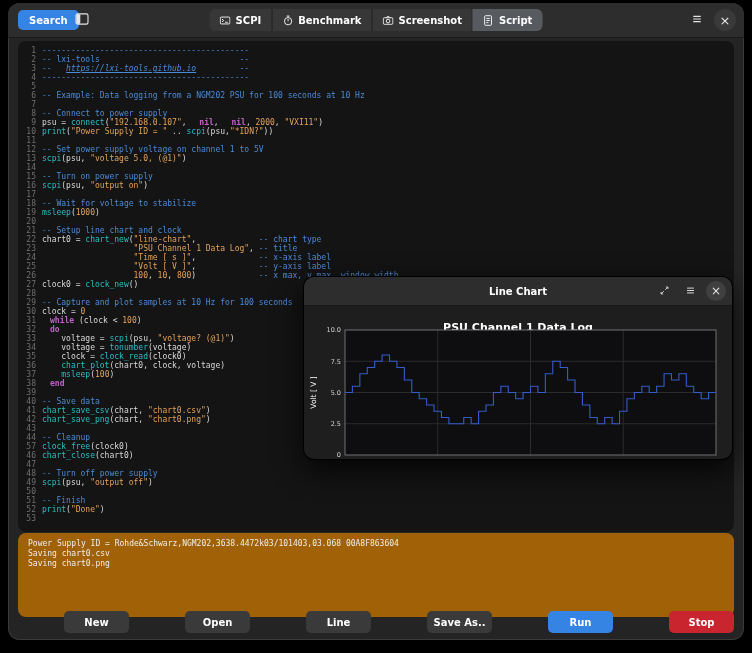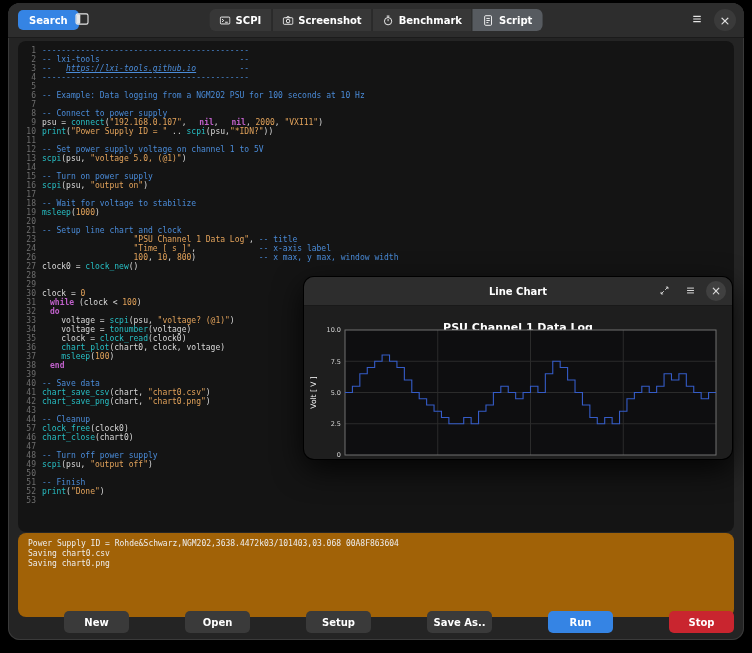--- a/index.html
+++ b/index.html
@@ -97,37 +97,37 @@
               <rect x="1" y="3" width="14" height="10" rx="1.5"></rect>
               <path d="M3.5 6l2.5 2-2.5 2"></path>
               <path d="M8 10.5h4"></path>
             </svg>
         </span>
         <span>SCPI</span>
       </button>
       <button class="tab">
         <span>
           <svg width="11" height="11" viewBox="0 0 16 16" fill="none" stroke="currentColor" stroke-width="1.3">
-              <path d="M5.5 4l1-1.5h3l1 1.5"></path>
-              <rect x="1" y="4" width="14" height="9.5" rx="1.5"></rect>
-              <circle cx="8" cy="8.8" r="2.6"></circle>
-            </svg>
-        </span>
-        <span>Screenshot</span>
-      </button>
-      <button class="tab">
-        <span>
-          <svg width="11" height="11" viewBox="0 0 16 16" fill="none" stroke="currentColor" stroke-width="1.3">
               <circle cx="8" cy="9" r="5.3"></circle>
               <path d="M8 9V5.8"></path>
               <path d="M8 3.7V2"></path>
               <path d="M6 1.5h4"></path>
             </svg>
         </span>
         <span>Benchmark</span>
+      </button>
+      <button class="tab">
+        <span>
+          <svg width="11" height="11" viewBox="0 0 16 16" fill="none" stroke="currentColor" stroke-width="1.3">
+              <path d="M5.5 4l1-1.5h3l1 1.5"></path>
+              <rect x="1" y="4" width="14" height="9.5" rx="1.5"></rect>
+              <circle cx="8" cy="8.8" r="2.6"></circle>
+            </svg>
+        </span>
+        <span>Screenshot</span>
       </button>
       <button class="tab active">
         <span>
           <svg width="11" height="11" viewBox="0 0 16 16" fill="none" stroke="currentColor" stroke-width="1.3">
               <rect x="3" y="1" width="10" height="14" rx="1.5"></rect>
               <path d="M5.5 5h5M5.5 8h5M5.5 11h3"></path>
             </svg>
         </span>
         <span>Script</span>
       </button>
@@ -161,26 +161,28 @@
         <div class="code-line"><span class="line-num">12</span><span class="line-code"><span class="tok-cm">-- Set power supply voltage on channel 1 to 5V</span></span></div>
         <div class="code-line"><span class="line-num">13</span><span class="line-code"><span class="tok-fn">scpi</span><span class="tok-pl">(psu, </span><span class="tok-st">"voltage 5.0, (@1)"</span><span class="tok-pl">)</span></span></div>
         <div class="code-line"><span class="line-num">14</span><span class="line-code"></span></div>
         <div class="code-line"><span class="line-num">15</span><span class="line-code"><span class="tok-cm">-- Turn on power supply</span></span></div>
         <div class="code-line"><span class="line-num">16</span><span class="line-code"><span class="tok-fn">scpi</span><span class="tok-pl">(psu, </span><span class="tok-st">"output on"</span><span class="tok-pl">)</span></span></div>
         <div class="code-line"><span class="line-num">17</span><span class="line-code"></span></div>
         <div class="code-line"><span class="line-num">18</span><span class="line-code"><span class="tok-cm">-- Wait for voltage to stabilize</span></span></div>
         <div class="code-line"><span class="line-num">19</span><span class="line-code"><span class="tok-fn">msleep</span><span class="tok-pl">(</span><span class="tok-nu">1000</span><span class="tok-pl">)</span></span></div>
         <div class="code-line"><span class="line-num">20</span><span class="line-code"></span></div>
         <div class="code-line"><span class="line-num">21</span><span class="line-code"><span class="tok-cm">-- Setup line chart and clock</span></span></div>
+        <div class="code-line"><span class="line-num">22</span><span class="line-code"><span class="tok-pl">chart0 = </span><span class="tok-fn">chart_new</span><span class="tok-pl">(</span><span class="tok-st">"line-chart"</span><span class="tok-pl">,             </span><span class="tok-cm">-- chart type</span></span></div>
         <div class="code-line"><span class="line-num">23</span><span class="line-code"><span class="tok-pl">                   </span><span class="tok-st">"PSU Channel 1 Data Log"</span><span class="tok-pl">, </span><span class="tok-cm">-- title</span></span></div>
         <div class="code-line"><span class="line-num">24</span><span class="line-code"><span class="tok-pl">                   </span><span class="tok-st">"Time [ s ]"</span><span class="tok-pl">,             </span><span class="tok-cm">-- x-axis label</span></span></div>
+        <div class="code-line"><span class="line-num">25</span><span class="line-code"><span class="tok-pl">                   </span><span class="tok-st">"Volt [ V ]"</span><span class="tok-pl">,             </span><span class="tok-cm">-- y-axis label</span></span></div>
         <div class="code-line"><span class="line-num">26</span><span class="line-code"><span class="tok-pl">                   </span><span class="tok-nu">100</span><span class="tok-pl">, </span><span class="tok-nu">10</span><span class="tok-pl">, </span><span class="tok-nu">800</span><span class="tok-pl">)             </span><span class="tok-cm">-- x max, y max, window width</span></span></div>
         <div class="code-line"><span class="line-num">27</span><span class="line-code"><span class="tok-pl">clock0 = </span><span class="tok-fn">clock_new</span><span class="tok-pl">()</span></span></div>
         <div class="code-line"><span class="line-num">28</span><span class="line-code"></span></div>
-        <div class="code-line"><span class="line-num">29</span></div>
+        <div class="code-line"><span class="line-num">29</span><span class="line-code"><span class="tok-cm">-- Capture and plot samples at 10 Hz for 100 seconds</span></span></div>
         <div class="code-line"><span class="line-num">30</span><span class="line-code"><span class="tok-pl">clock = </span><span class="tok-nu">0</span></span></div>
         <div class="code-line"><span class="line-num">31</span><span class="line-code"><span class="tok-kw">while</span><span class="tok-pl"> (clock &lt; </span><span class="tok-nu">100</span><span class="tok-pl">)</span></span></div>
         <div class="code-line"><span class="line-num">32</span><span class="line-code"><span class="tok-kw">do</span></span></div>
         <div class="code-line"><span class="line-num">33</span><span class="line-code"><span class="tok-pl">    voltage = </span><span class="tok-fn">scpi</span><span class="tok-pl">(psu, </span><span class="tok-st">"voltage? (@1)"</span><span class="tok-pl">)</span></span></div>
         <div class="code-line"><span class="line-num">34</span><span class="line-code"><span class="tok-pl">    voltage = </span><span class="tok-fn">tonumber</span><span class="tok-pl">(voltage)</span></span></div>
         <div class="code-line"><span class="line-num">35</span><span class="line-code"><span class="tok-pl">    clock = </span><span class="tok-fn">clock_read</span><span class="tok-pl">(clock0)</span></span></div>
         <div class="code-line"><span class="line-num">36</span><span class="line-code"><span class="tok-pl">    </span><span class="tok-fn">chart_plot</span><span class="tok-pl">(chart0, clock, voltage)</span></span></div>
         <div class="code-line"><span class="line-num">37</span><span class="line-code"><span class="tok-pl">    </span><span class="tok-fn">msleep</span><span class="tok-pl">(</span><span class="tok-nu">100</span><span class="tok-pl">)</span></span></div>
         <div class="code-line"><span class="line-num">38</span><span class="line-code"><span class="tok-kw">end</span></span></div>
         <div class="code-line"><span class="line-num">39</span><span class="line-code"></span></div>
@@ -199,21 +201,21 @@
         <div class="code-line"><span class="line-num">52</span><span class="line-code"><span class="tok-fn">print</span><span class="tok-pl">(</span><span class="tok-st">"Done"</span><span class="tok-pl">)</span></span></div>
         <div class="code-line"><span class="line-num">53</span><span class="line-code"></span></div>
       </div>
   </div>
 
   <div class="console-card" id="console-out"><div>Power Supply ID = Rohde&amp;Schwarz,NGM202,3638.4472k03/101403,03.068 00A8F863604</div><div>Saving chart0.csv</div><div>Saving chart0.png</div></div>
 
   <div class="actions">
     <button>New</button>
     <button>Open</button>
-    <button>Setup</button>
+    <button>Line</button>
     <button>Save As..</button>
     <button class="run">Run</button>
     <button class="stop">Stop</button>
   </div>
 
   <div class="chart-window">
     <div class="chart-titlebar">
       <span class="chart-title">Line Chart</span>
       <div class="chart-controls">
         <button>

